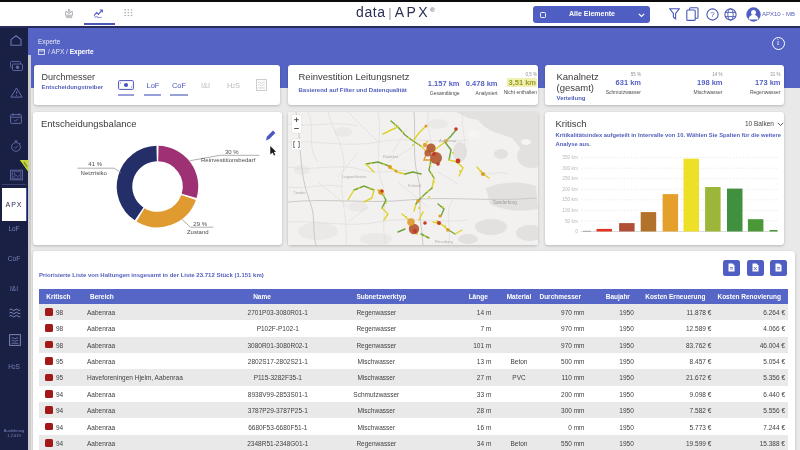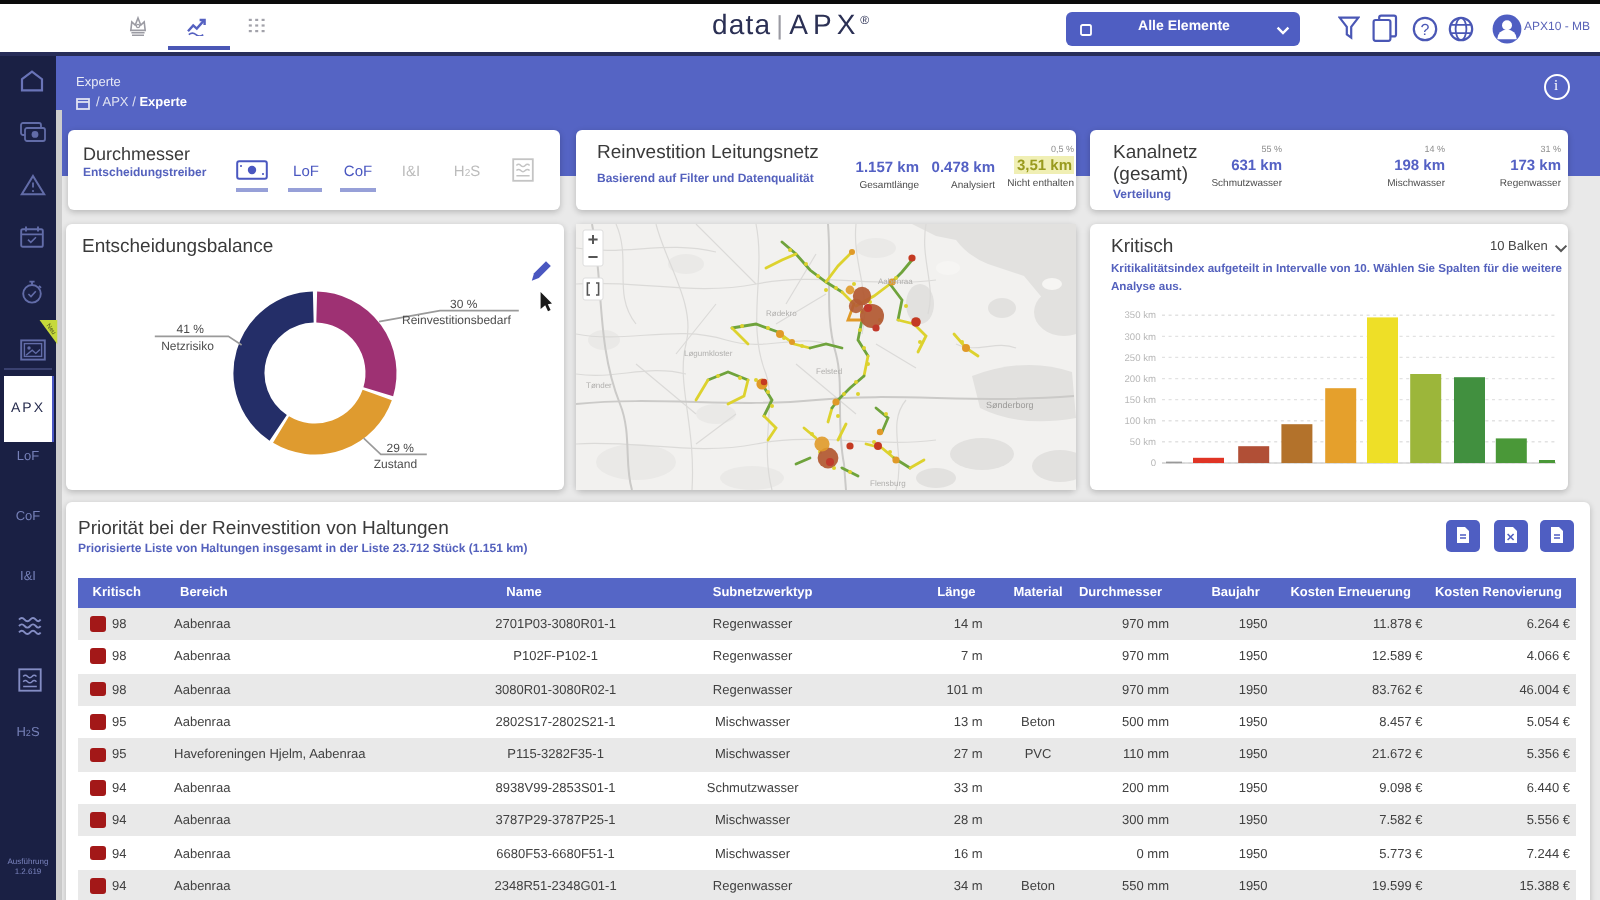--- a/index.html
+++ b/index.html
@@ -410,21 +410,20 @@
     <rect x="138.5" y="46.7" width="15.5" height="72.8" fill="#eedf27"></rect>
     <rect x="160.1" y="75.0" width="15.5" height="44.5" fill="#9cb63a"></rect>
     <rect x="182.0" y="76.6" width="15.5" height="42.9" fill="#41903f"></rect>
     <rect x="202.9" y="107.2" width="15.5" height="12.3" fill="#4a9838"></rect>
 <rect x="38" y="118.8" width="8" height="0.8" fill="#999"></rect>
 <rect x="224.5" y="118" width="8" height="1.5" fill="#4a9838"></rect>
 </svg>
 
 <div class="card" style="left:32.5px;top:250.5px;width:762.5px;height:202px;border-radius:3px 3px 0 0;"></div>
 <div class="abs" style="left:32.5px;top:250.5px;width:762.5px;height:200px;">
-<div class="abs" style="left:6.5px;top:8.5px;font-size:9.5px;color:#3a3a3a;">Priorität bei der Reinvestition von Haltungen</div>
 <div class="abs" style="left:6.5px;top:21px;font-size:6px;font-weight:bold;color:#5461bd;">Priorisierte Liste von Haltungen insgesamt in der Liste 23.712 Stück (1.151 km)</div>
 <div class="abs" style="left:690.5px;top:9px;width:17px;height:16px;background:#4f5ec2;border-radius:2.5px;"></div>
 <div class="abs" style="left:714px;top:9px;width:17px;height:16px;background:#4f5ec2;border-radius:2.5px;"></div>
 <div class="abs" style="left:737px;top:9px;width:17px;height:16px;background:#4f5ec2;border-radius:2.5px;"></div>
 <svg class="abs" style="left:695.5px;top:12.5px" width="7" height="9" viewBox="0 0 7 9">
       <path d="M0.5 0.5 H4.5 L6.5 2.5 V8.5 H0.5 Z" fill="#fff"></path>
       <path d="M2 4.5 H5 M2 6 H5" stroke="#4f5ec2" stroke-width="0.7"></path>
     </svg>
 <svg class="abs" style="left:719px;top:12.5px" width="7" height="9" viewBox="0 0 7 9">
       <path d="M0.5 0.5 H4.5 L6.5 2.5 V8.5 H0.5 Z" fill="#fff"></path>

